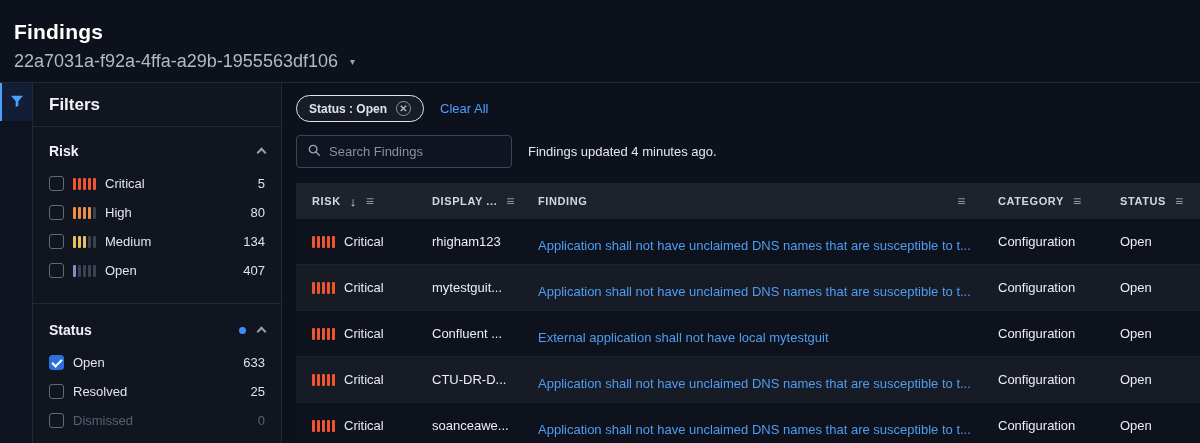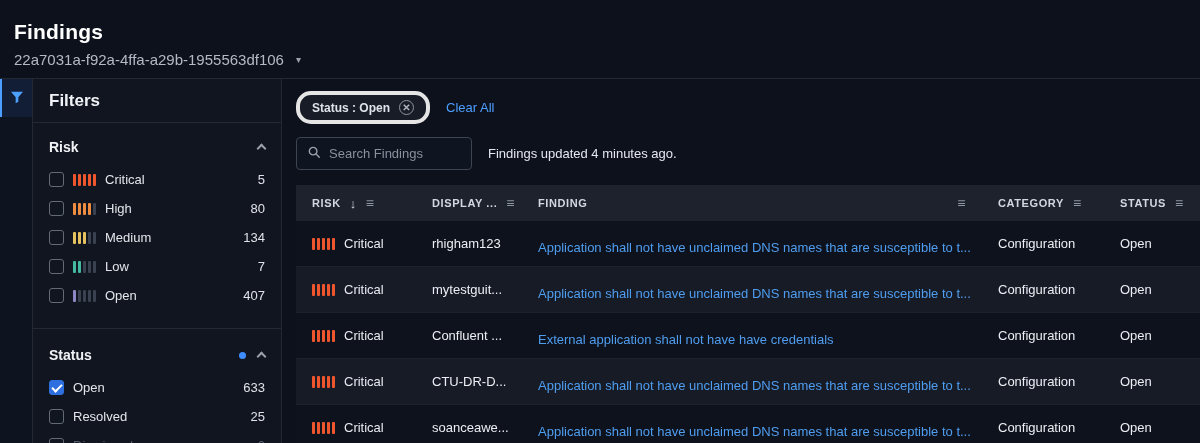--- a/index.html
+++ b/index.html
@@ -5,21 +5,21 @@
   * { box-sizing: border-box; margin: 0; padding: 0; }
   html,body { width:1200px; height:443px; overflow:hidden; }
   body {
     background:#0d111c; color:#e8eaf0;
     font-family:"Liberation Sans", sans-serif; font-size:13px;
   }
   
   .topbar { padding:20px 14px 10px; border-bottom:1px solid #232834; }
   .page-title { font-size:21px; font-weight:bold; color:#ffffff; letter-spacing:.2px; }
   .scope-row { margin-top:7px; display:flex; align-items:center; gap:12px; }
-  .scope-id { font-size:15px; color:#b3b9c5; }
+  .scope-id { font-size:18px; color:#b3b9c5; }
   .caret-down { color:#9aa0ac; font-size:10px; cursor:pointer; }
   
   .content { display:flex; height:380px; }
   .icon-strip { width:33px; background:#0e1320; border-right:1px solid #232834; }
   .icon-strip .funnel-wrap {
     width:32px; height:38px; display:flex; align-items:center; justify-content:center;
     background:rgba(61,132,255,.10); border-left:2px solid #4d9fff;
   }
   
   .filters-panel { width:249px; background:#11151f; border-right:1px solid #232834; overflow:hidden; }
@@ -41,32 +41,32 @@
   .severity-bars-icon .bar { width:3px; height:12px; background:#3a4150; border-radius:1px; }
   .filter-item-label { color:#e2e5ea; }
   .filter-item-count { margin-left:auto; color:#dfe2e8; }
   .filter-item.disabled .filter-item-label,
   .filter-item.disabled .filter-item-count { color:#596070; }
   
   .main { flex:1; padding:12px 0 0 14px; overflow:hidden; }
   .chip-row { display:flex; align-items:center; gap:16px; margin-bottom:13px; }
   .filter-chip {
     display:inline-flex; align-items:center; gap:9px; padding:5px 12px;
-    border:4px solid #e5e5e5; border-radius:15px; background:#171c27;
+    border:1px solid #e5e5e5; border-radius:15px; background:#171c27;
     font-size:12px; font-weight:bold; color:#dfe3ea; cursor:pointer;
   }
   .chip-close {
     width:15px; height:15px; border:1.2px solid #8e95a3; border-radius:50%;
     display:flex; align-items:center; justify-content:center;
     font-size:10px; line-height:1; color:#aeb4c0; cursor:pointer;
   }
   .clear-all { color:#4d9fff; font-size:13px; cursor:pointer; text-decoration:none; }
   .search-row { display:flex; align-items:center; gap:16px; margin-bottom:15px; }
   .search-box {
-    width:176px; height:33px; border:1px solid #3d4452; border-radius:4px;
+    width:216px; height:33px; border:1px solid #3d4452; border-radius:4px;
     background:#0e1420; display:flex; align-items:center; gap:8px; padding:0 10px;
   }
   .search-box input {
     flex:1; background:transparent; border:none; outline:none;
     color:#e8eaf0; font-size:13px; font-family:"Liberation Sans", sans-serif;
   }
   .search-box input::placeholder { color:#8a909c; }
   .updated-text { font-size:13px; color:#e4e7ee; }
   
   .findings-table { width:100%; }
@@ -148,32 +148,20 @@
                 <span class="bar" style="background: rgb(230, 194, 95);"></span>
                 <span class="bar" style="background: rgb(230, 194, 95);"></span>
                 <span class="bar" style="background: rgb(230, 194, 95);"></span>
                 <span class="bar"></span>
                 <span class="bar"></span>
               </span>
     <span class="filter-item-label">Medium</span>
     <span class="filter-item-count">134</span>
   </div>
 
-  <div class="filter-item">
-    <span class="checkbox"></span>
-    <span class="severity-bars-icon">
-                <span class="bar" style="background: rgb(69, 184, 161);"></span>
-                <span class="bar" style="background: rgb(69, 184, 161);"></span>
-                <span class="bar"></span>
-                <span class="bar"></span>
-                <span class="bar"></span>
-              </span>
-    <span class="filter-item-label">Low</span>
-    <span class="filter-item-count">7</span>
-  </div>
 
   <div class="filter-item">
     <span class="checkbox"></span>
     <span class="severity-bars-icon">
                 <span class="bar" style="background: rgb(141, 135, 199);"></span>
                 <span class="bar"></span>
                 <span class="bar"></span>
                 <span class="bar"></span>
                 <span class="bar"></span>
               </span>
@@ -302,21 +290,21 @@
       <span class="severity-bars-icon">
                 <span class="bar" style="background: rgb(240, 86, 46);"></span>
                 <span class="bar" style="background: rgb(240, 86, 46);"></span>
                 <span class="bar" style="background: rgb(240, 86, 46);"></span>
                 <span class="bar" style="background: rgb(240, 86, 46);"></span>
                 <span class="bar" style="background: rgb(240, 86, 46);"></span>
               </span>
       <span>Critical</span>
     </div>
     <div class="td-cell">Confluent ...</div>
-    <div class="td-cell finding-link">External application shall not have have credentials</div>
+    <div class="td-cell finding-link">External application shall not have local mytestguit</div>
     <div class="td-cell">Configuration</div>
     <div class="td-cell">Open</div>
   </div>
 
   <div class="t-row">
     <div class="risk-cell">
       <span class="severity-bars-icon">
                 <span class="bar" style="background: rgb(240, 86, 46);"></span>
                 <span class="bar" style="background: rgb(240, 86, 46);"></span>
                 <span class="bar" style="background: rgb(240, 86, 46);"></span>

